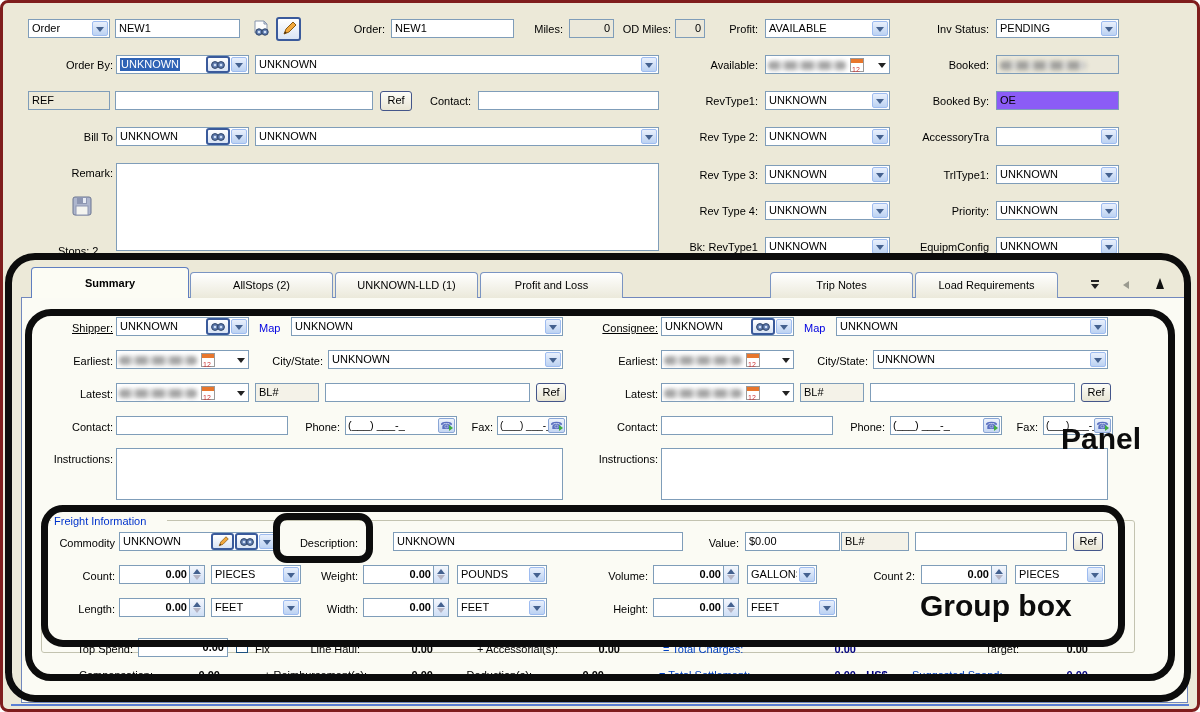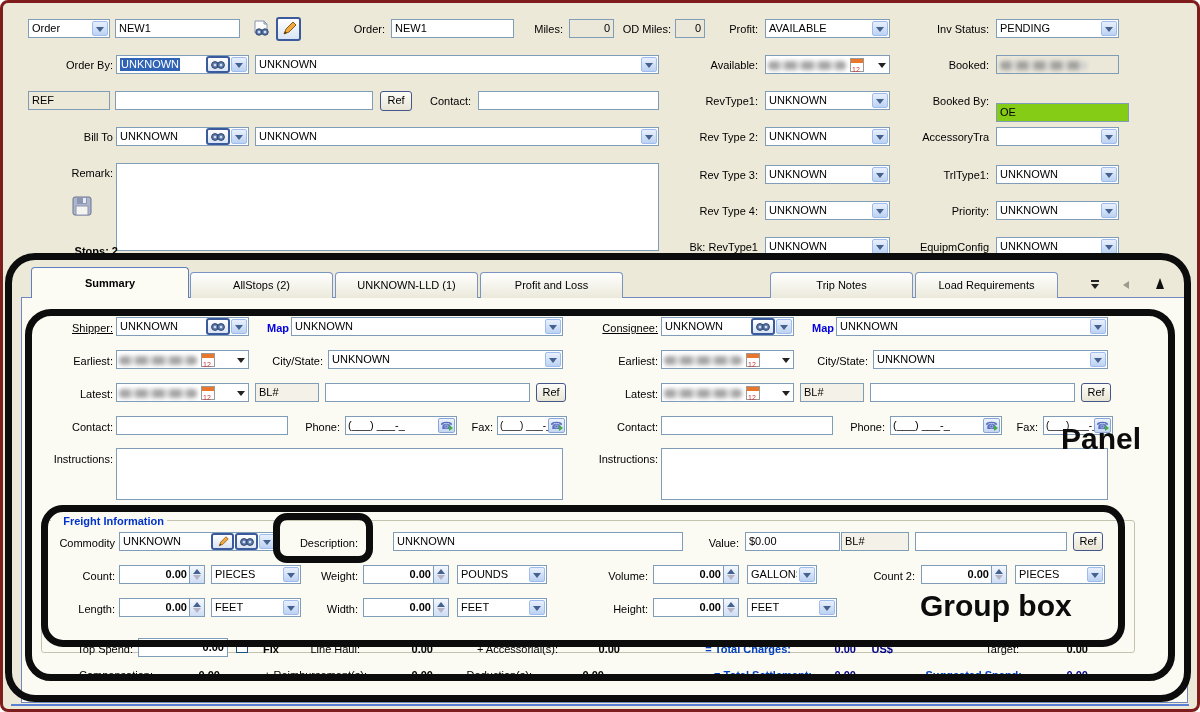--- a/index.html
+++ b/index.html
@@ -5,21 +5,21 @@
   html,body{margin:0;padding:0;}
   #screen{
     position:relative;width:1194px;height:706px;
     background:#ece9d8;
     border:3px solid #7f1d1d;border-radius:8px;
     overflow:hidden;
     font-family:"Liberation Sans",sans-serif;font-size:11px;color:#000;
   }
   
   .lbl{position:absolute;height:14px;line-height:14px;text-align:right;white-space:nowrap;}
-  .lbl.la{text-align:right;font-weight:bold;}
+  .lbl.la{text-align:left;}
   .fld{position:absolute;height:19px;box-sizing:border-box;background:#fff;border:1px solid #7f9db9;
        padding:2px 3px;line-height:13px;white-space:nowrap;overflow:hidden;}
   .ro{background:#ebe8da;}
   .ta{padding:2px 4px;}
   .cmb .v{display:block;margin-right:16px;overflow:hidden;}
   .arw{position:absolute;top:1px;right:1px;bottom:1px;width:16px;
        background:linear-gradient(#e9f0fc,#bcd2f2);border:1px solid #9ebcf0;border-radius:2px;box-sizing:border-box;}
   .arw::after{content:"";position:absolute;left:3px;top:5px;border-left:4px solid transparent;
        border-right:4px solid transparent;border-top:5px solid #44618f;}
   .icb{position:absolute;box-sizing:border-box;border:2px solid #3a5a9b;border-radius:3px;
@@ -140,21 +140,21 @@
     <div class="fld" style="left:112px;top:88px;width:258px"></div>
     <div class="xbtn" style="left:377px;top:88px;width:32px">Ref</div>
     <div class="lbl" style="left:415px;top:91px;width:53px">Contact:</div>
     <div class="fld" style="left:475px;top:88px;width:181px"></div>
     <div class="lbl" style="left:685px;top:91px;width:70px">RevType1:</div>
     <div class="fld cmb" style="left:762px;top:88px;width:125px">
       <span class="v">UNKNOWN</span>
       <span class="arw"></span>
     </div>
     <div class="lbl" style="left:916px;top:91px;width:70px">Booked By:</div>
-    <div class="fld ro" style="left:993px;top:100px;width:133px;background:#84cc16">OE</div>
+    <div class="fld ro" style="left:993px;top:88px;width:123px;background:#8b5cf6">OE</div>
 
     <div class="lbl" style="left:55px;top:127px;width:55px">Bill To</div>
     <div class="fld" style="left:113px;top:124px;width:133px;padding:0">
       <span style="position:absolute;left:3px;top:2px">UNKNOWN</span>
       <span class="icb" style="right:18px;top:0;width:24px;height:17px">
         <svg width="14" height="10" viewBox="0 0 14 10">
           <circle cx="4" cy="5" r="3.4" fill="#5f7bae" stroke="#2e4468"></circle>
             <circle cx="10" cy="5" r="3.4" fill="#5f7bae" stroke="#2e4468"></circle>
           <circle cx="4" cy="5" r="1.3" fill="#cfe0f5"></circle>
             <circle cx="10" cy="5" r="1.3" fill="#cfe0f5"></circle>
@@ -456,21 +456,21 @@
   <div class="lbl" style="left:50px;top:639px;width:80px">Top Spend:</div>
   <div class="fld" style="left:135px;top:635px;width:90px;text-align:right;font-weight:bold">0.00</div>
   <span class="chk" style="left:233px;top:638px"></span>
   <div class="lbl la" style="left:252px;top:639px;width:24px">Fix</div>
   <div class="lbl" style="left:287px;top:639px;width:70px">Line Haul:</div>
   <div class="valtxt" style="left:380px;top:639px;width:50px">0.00</div>
   <div class="lbl" style="left:450px;top:639px;width:105px">+ Accessorial(s):</div>
   <div class="valtxt" style="left:567px;top:639px;width:50px">0.00</div>
   <div class="lbl bluelbl la" style="left:660px;top:639px;width:128px">= Total Charges:</div>
   <div class="valtxt navy" style="left:803px;top:639px;width:50px">0.00</div>
-  <div class="valtxt navy" style="left:858px;top:639px;width:32px;text-align:right">US$</div>
+  <div class="valtxt navy" style="left:858px;top:665px;width:32px;text-align:center">US$</div>
   <div class="lbl" style="left:966px;top:639px;width:50px">Target:</div>
   <div class="valtxt" style="left:1035px;top:639px;width:50px">0.00</div>
 
   <div class="lbl" style="left:50px;top:665px;width:100px">Compensation:</div>
   <div class="valtxt" style="left:167px;top:665px;width:50px">0.00</div>
   <div class="lbl" style="left:234px;top:665px;width:130px">+ Reimbursement(s):</div>
   <div class="valtxt" style="left:380px;top:665px;width:50px">0.00</div>
   <div class="lbl" style="left:429px;top:665px;width:100px">- Deduction(s):</div>
   <div class="valtxt" style="left:551px;top:665px;width:50px">0.00</div>
   <div class="lbl bluelbl la" style="left:656px;top:665px;width:153px">= Total Settlement:</div>

